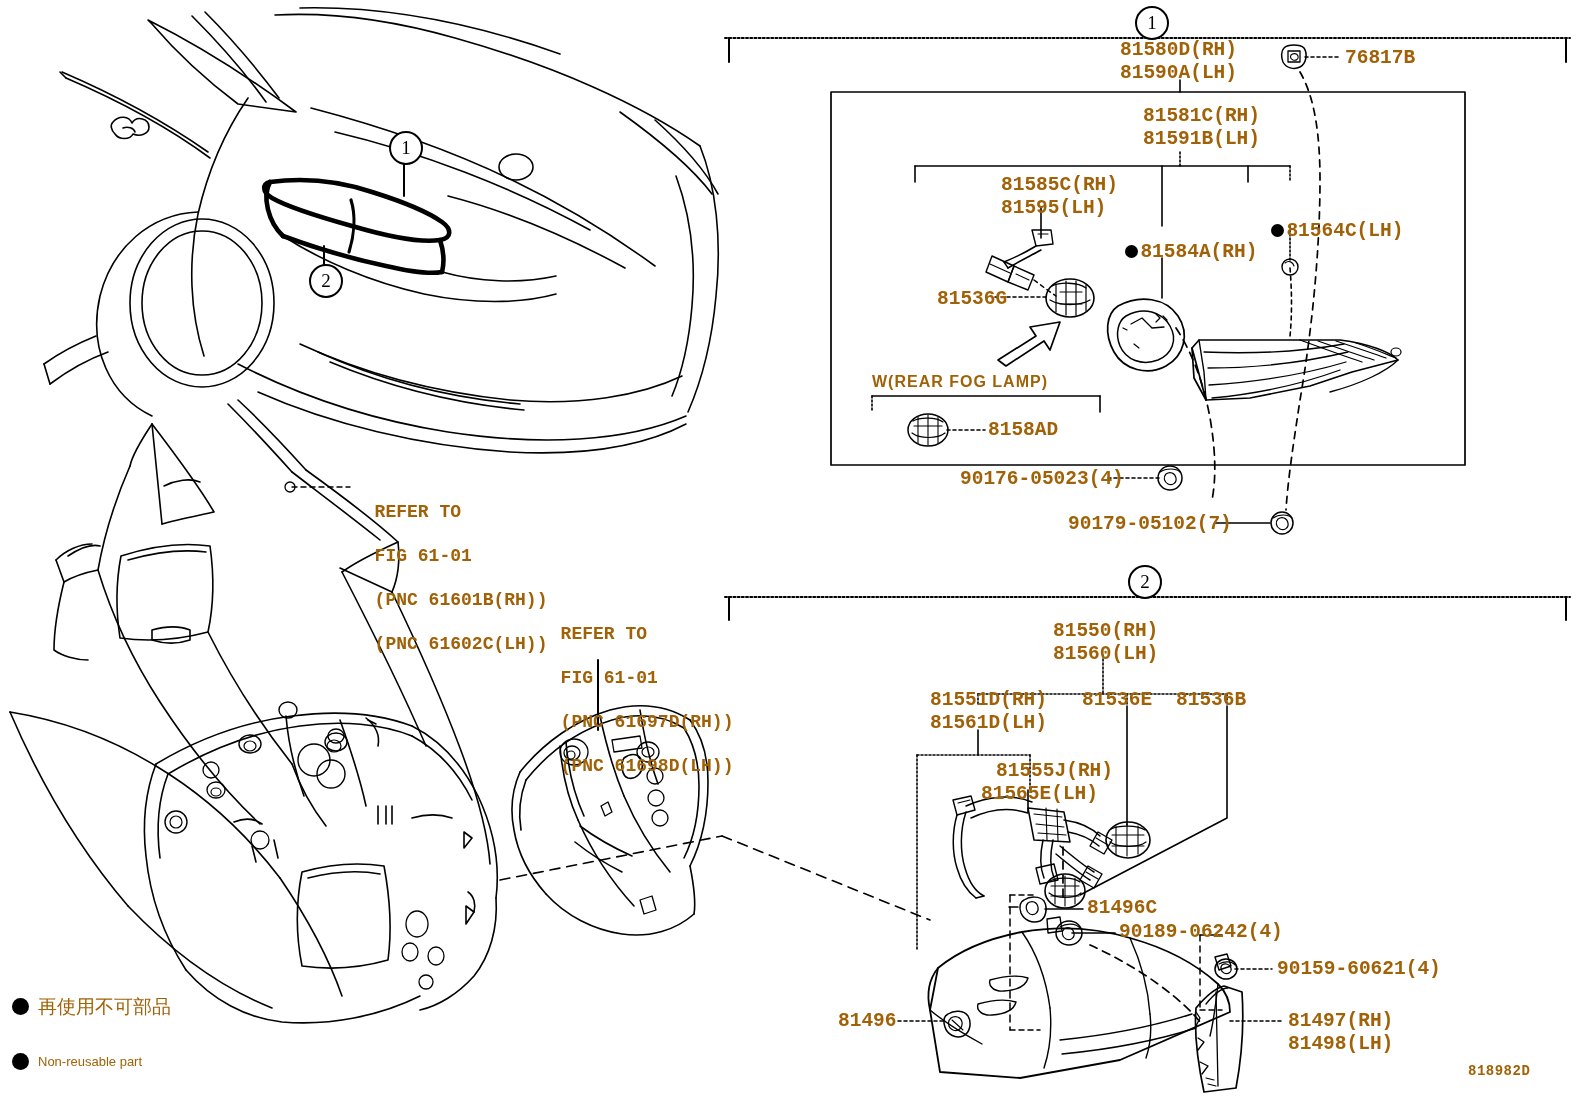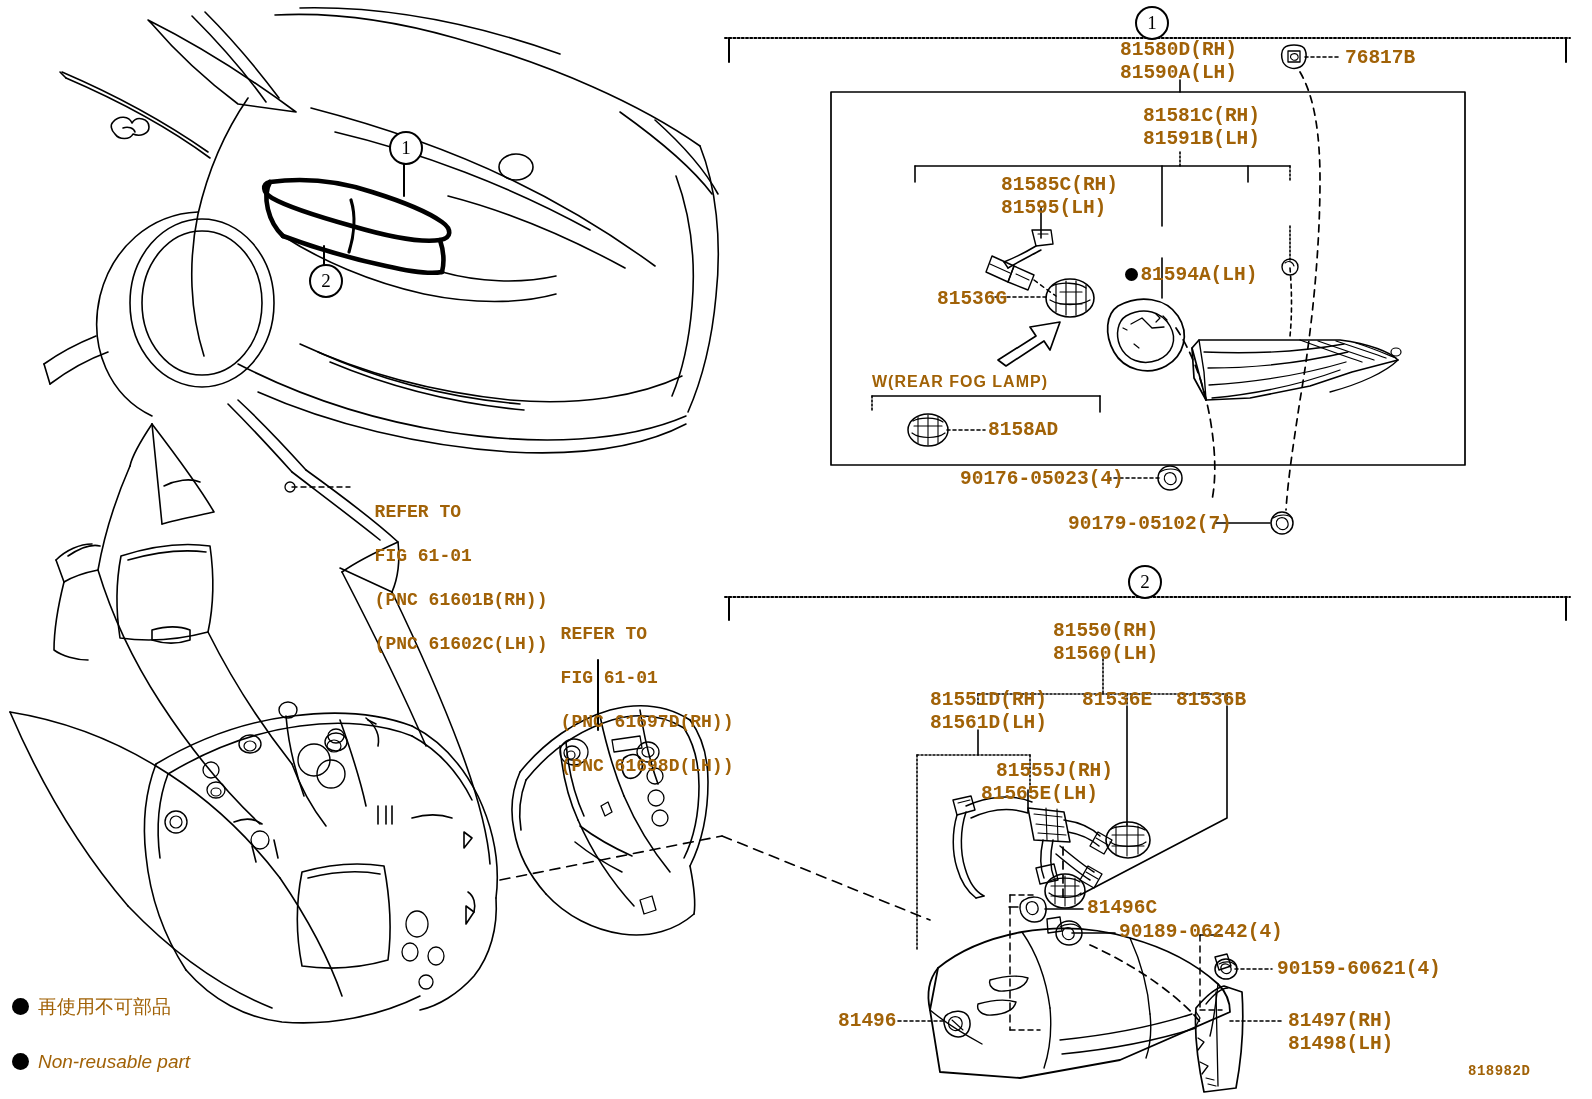--- a/index.html
+++ b/index.html
@@ -17,21 +17,21 @@
     font-weight:bold;
     font-size:19.5px;
     line-height:23px;
     letter-spacing:0px;
     white-space:pre;
     color:#a16207;
   }
   .lbl.refer{font-size:18px;line-height:22px;font-weight:bold;}
   .lbl.fog{font-family:"Liberation Sans","DejaVu Sans",sans-serif;font-weight:bold;font-size:16px;letter-spacing:1px;}
   .lbl.legend-jp{font-family:"DejaVu Sans",sans-serif;font-weight:normal;font-size:19px;}
-  .lbl.legend-en{font-family:"Liberation Sans","DejaVu Sans",sans-serif;font-weight:normal;font-size:19px;font-style:italic;}
+  .lbl.legend-en{font-family:"Liberation Sans","DejaVu Sans",sans-serif;font-weight:normal;font-size:13px;}
   .lbl.diagid{font-size:14px;font-weight:bold;letter-spacing:0.5px;}
   .bullet{
     display:inline-block;width:13px;height:13px;border-radius:50%;
     background:#000;vertical-align:-1px;margin-right:2px;
   }
   .legrow{position:absolute;display:flex;align-items:center;gap:9px;}
   .legdot{width:17px;height:17px;border-radius:50%;background:#000;flex:0 0 auto;}
   .cnum{
     position:absolute;width:30px;height:30px;border:2px solid #000;border-radius:50%;
     display:flex;align-items:center;justify-content:center;
@@ -507,24 +507,27 @@
 <div class="lbl" style="left:1120px;top:62px;">81590A(LH)</div>
 
 <div class="lbl" style="left:1345px;top:47px;">76817B</div>
 
 <div class="lbl" style="left:1143px;top:105px;">81581C(RH)</div>
 <div class="lbl" style="left:1143px;top:128px;">81591B(LH)</div>
 
 <div class="lbl" style="left:1001px;top:174px;">81585C(RH)</div>
 <div class="lbl" style="left:1001px;top:197px;">81595(LH)</div>
 
-<div class="lbl" style="left:1102px;top:241px;">
-  <span class="bullet"></span><span>81594A(LH)</span>
-</div>
-
+<div class="lbl" style="left:1102px;top:218px;">
+  <span class="bullet"></span><span>81584A(RH)</span>
+</div>
+
+<div class="lbl" style="left:1248px;top:197px;">
+  <span class="bullet"></span><span>81564C(LH)</span>
+</div>
 
 <div class="lbl" style="left:937px;top:288px;">81536G</div>
 
 <div class="lbl fog" style="left:872px;top:370px;">W(REAR FOG LAMP)</div>
 
 <div class="lbl" style="left:988px;top:419px;">8158AD</div>
 
 <div class="lbl" style="left:960px;top:468px;">90176-05023(4)</div>
 <div class="lbl" style="left:1068px;top:513px;">90179-05102(7)</div>
 

